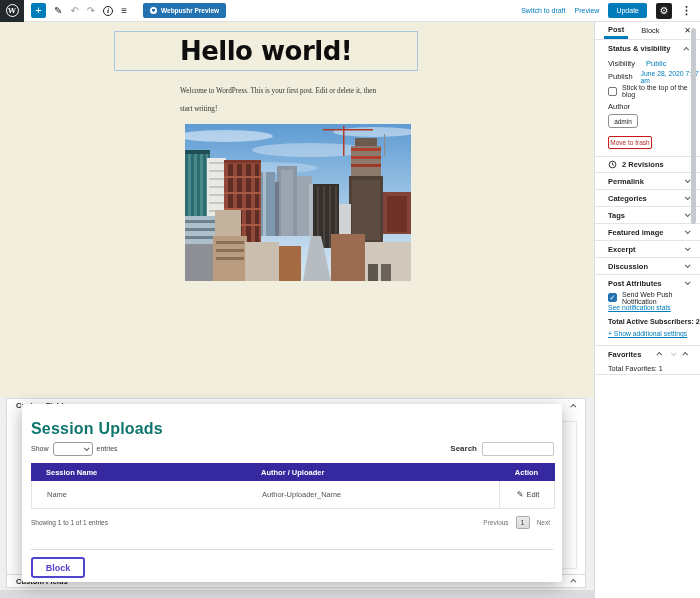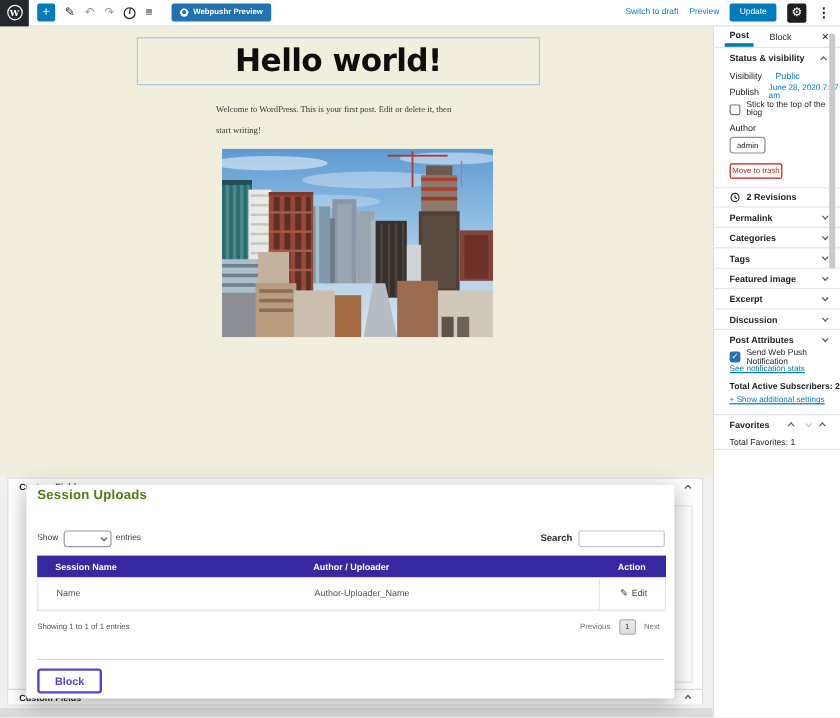--- a/index.html
+++ b/index.html
@@ -26,21 +26,21 @@
   .tb-right { margin-left:auto; display:flex; align-items:center; gap:9px; padding-right:8px; }
   .tb-link { color:#007cba; font-size:7px; text-decoration:none; }
   .update-btn { height:15px; background:#007cba; color:#fff; border:none; border-radius:2px; font-size:7px; padding:0 8px; }
   .gear-btn { width:16px; height:16px; background:#1e1e1e; color:#fff; border:none; border-radius:2px;
               font-size:10px; line-height:15px; text-align:center; padding:0; }
   .more-ico { font-size:11px; color:#1e1e1e; font-weight:bold; }
 
   
   .canvas { position:absolute; top:22px; left:0; width:594px; height:576px; background:#f0f0f1; }
   .post-area { position:absolute; top:0; left:0; width:594px; height:375px; background:#f2eedd; }
-  .title-block { position:absolute; left:114px; top:9px; width:336px; height:40px;
+  .title-block { position:absolute; left:114px; top:9px; width:304px; height:40px;
                  border:1px solid #aac8dd; display:flex; align-items:center; justify-content:center; }
   .title-block h1 { font-family:"DejaVu Sans", sans-serif; font-weight:bold; font-size:26px;
                     letter-spacing:-0.5px; color:#0e0e0e; }
   .post-body { position:absolute; left:180px; top:60px; width:260px; font-family:"Liberation Serif", serif;
                font-size:7.2px; line-height:18px; color:#333; white-space:pre-line; }
   .post-image { position:absolute; left:185px; top:102px; width:226px; height:157px; }
   .post-image svg { display:block; width:100%; height:100%; }
 
   
   .metabox-area { position:absolute; top:375px; left:0; width:594px; height:201px; background:#f0f0f1; }
@@ -57,21 +57,21 @@
   .chev { display:inline-block; width:5px; height:5px; border-right:1.3px solid #555;
           border-bottom:1.3px solid #555; flex:0 0 auto; }
   .chev.down { transform:rotate(45deg) translateY(-1px); }
   .chev.up { transform:rotate(-135deg) translateY(-1px); }
   .chev.sm { width:4px; height:4px; }
   .chev.lite { border-color:#c3c4c7; }
 
   
   .modal { position:absolute; left:22px; top:382px; width:540px; height:178px; background:#fff;
            border-radius:2px; box-shadow:0 4px 18px rgba(0,0,0,.32); z-index:10; }
-  .modal h2 { position:absolute; left:9px; top:3px; font-size:11px; color:#4d7c0f; letter-spacing:.2px; }
+  .modal h2 { position:absolute; left:9px; top:16px; font-size:16px; color:#0f766e; letter-spacing:.2px; }
   .mod-controls { position:absolute; left:9px; right:8px; top:37px; height:15px; display:flex;
                   align-items:center; justify-content:space-between; }
   .mc-left { display:flex; align-items:center; gap:4px; font-size:7px; color:#444; }
   .len-select { width:40px; height:14px; border:1px solid #9a9a9a; border-radius:3px; background:#fff;
                 display:flex; align-items:center; justify-content:flex-end; padding-right:4px; }
   .mc-right { display:flex; align-items:center; gap:5px; }
   .search-label { font-size:8px; font-weight:bold; color:#333; }
   .search-input { width:72px; height:14px; border:1px solid #c5c5c5; border-radius:2px; font-size:7px; padding:0 3px; }
   .mod-table { position:absolute; left:9px; top:59px; width:524px; font-size:7.5px; }
   .mt-head { display:grid; grid-template-columns:215px 252px 57px; background:#36289e; color:#fff;

